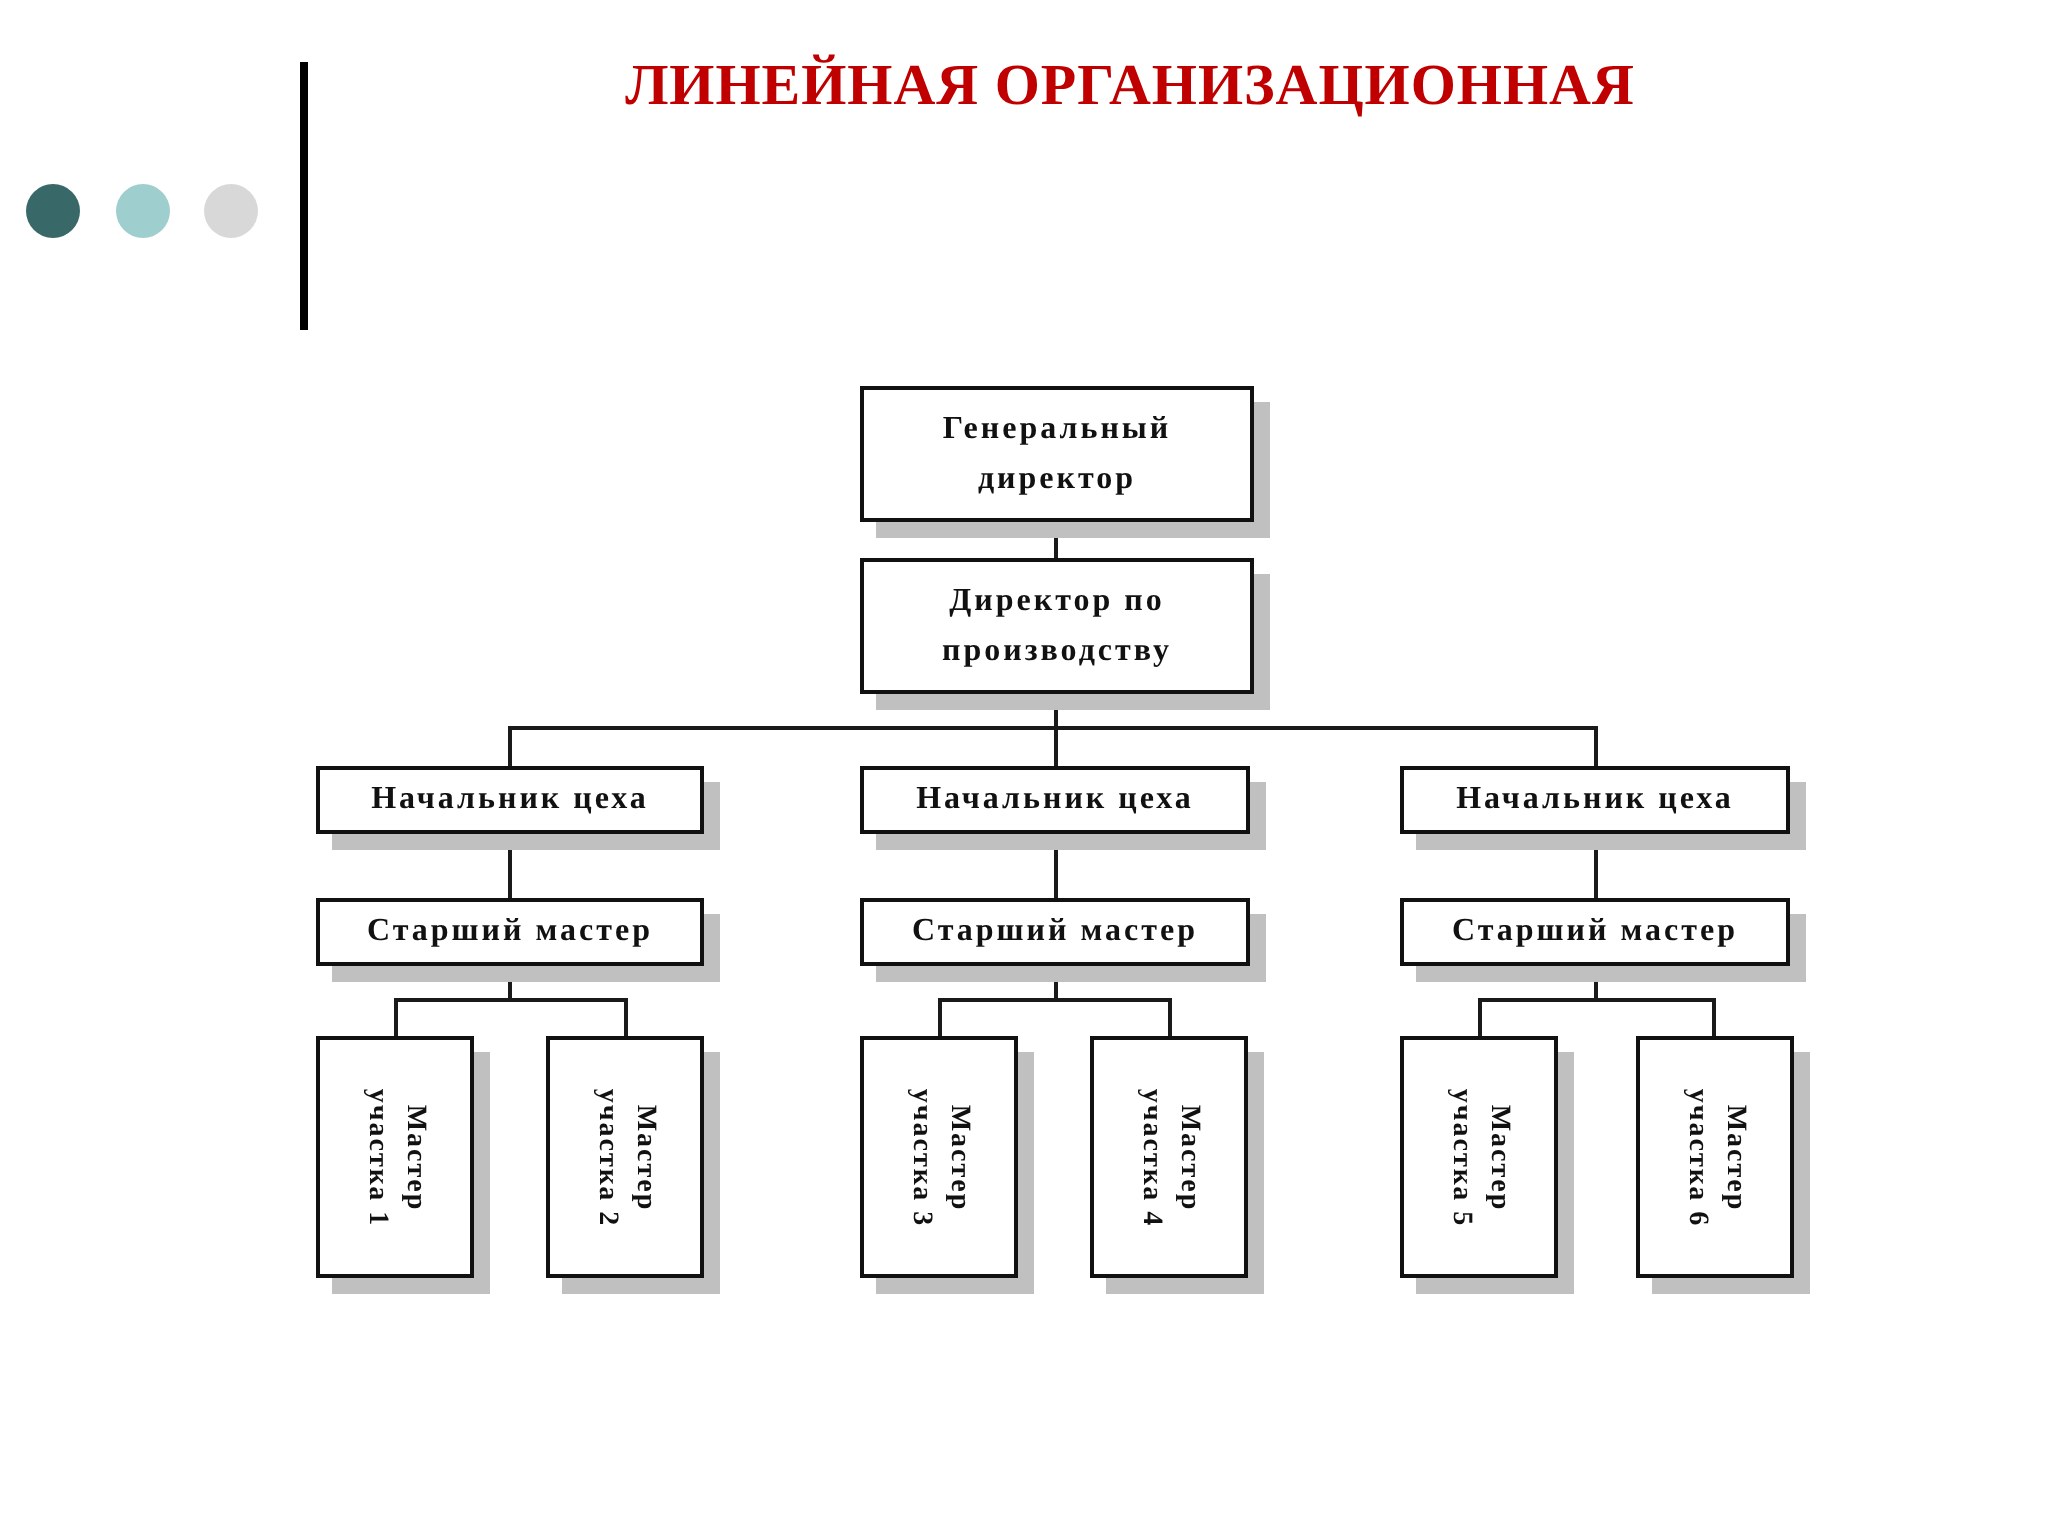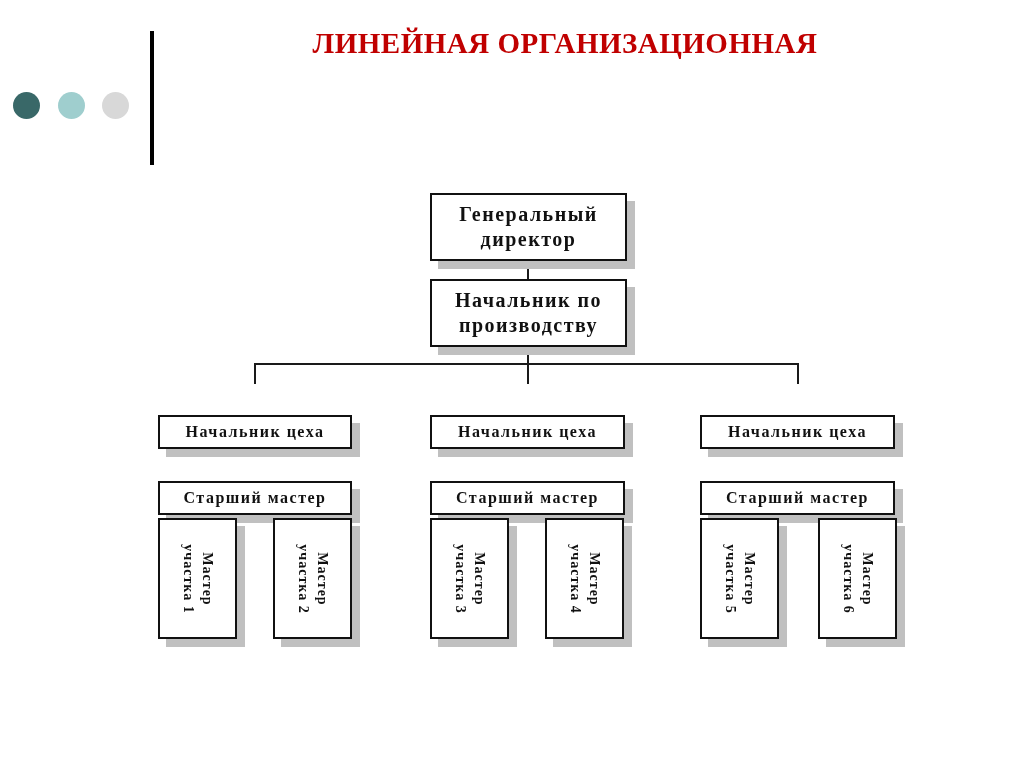--- a/index.html
+++ b/index.html
@@ -25,25 +25,25 @@
   }
 
   
   .node{
     position:absolute;box-sizing:border-box;background:#ffffff;
     border:2px solid #111111;box-shadow:8px 8px 0 #c0c0c0;
     display:flex;align-items:center;justify-content:center;
     text-align:center;color:#111111;font-weight:bold;
   }
   .node .lbl{letter-spacing:1.5px;}
-  .lvl-top{left:430px;width:197px;height:68px;font-size:20px;line-height:25px;}
+  .lvl-top{left:430px;width:197px;height:68px;font-size:16px;line-height:25px;}
   .n-general{top:193px;}
   .n-production{top:279px;}
 
-  .lvl-shop,.lvl-senior{height:34px;font-size:16px;margin-top:32px;}
+  .lvl-shop,.lvl-senior{height:34px;font-size:16px;}
   .lvl-shop{top:383px;}
   .lvl-senior{top:449px;}
   .col-0{left:158px;width:194px;}
   .col-1{left:430px;width:195px;}
   .col-2{left:700px;width:195px;}
 
   .lvl-master{top:518px;width:79px;height:121px;font-size:14px;}
   .m-0{left:158px;} .m-1{left:273px;}
   .m-2{left:430px;} .m-3{left:545px;}
   .m-4{left:700px;} .m-5{left:818px;}
@@ -95,21 +95,21 @@
   <div class="cx v" style="left:469px;top:499px;height:19px;"></div>
   <div class="cx v" style="left:584px;top:499px;height:19px;"></div>
   <div class="cx v" style="left:739px;top:499px;height:19px;"></div>
   <div class="cx v" style="left:856px;top:499px;height:19px;"></div>
 
   <div class="node lvl-top n-general">
     <div class="lbl" style="width:172px;">Генеральный директор</div>
   </div>
 
   <div class="node lvl-top n-production">
-    <div class="lbl" style="width:165px;">Начальник по производству</div>
+    <div class="lbl" style="width:165px;">Директор по производству</div>
   </div>
 
   <div class="node lvl-shop col-0">
     <div class="lbl">Начальник цеха</div>
   </div>
   <div class="node lvl-shop col-1">
     <div class="lbl">Начальник цеха</div>
   </div>
   <div class="node lvl-shop col-2">
     <div class="lbl">Начальник цеха</div>

